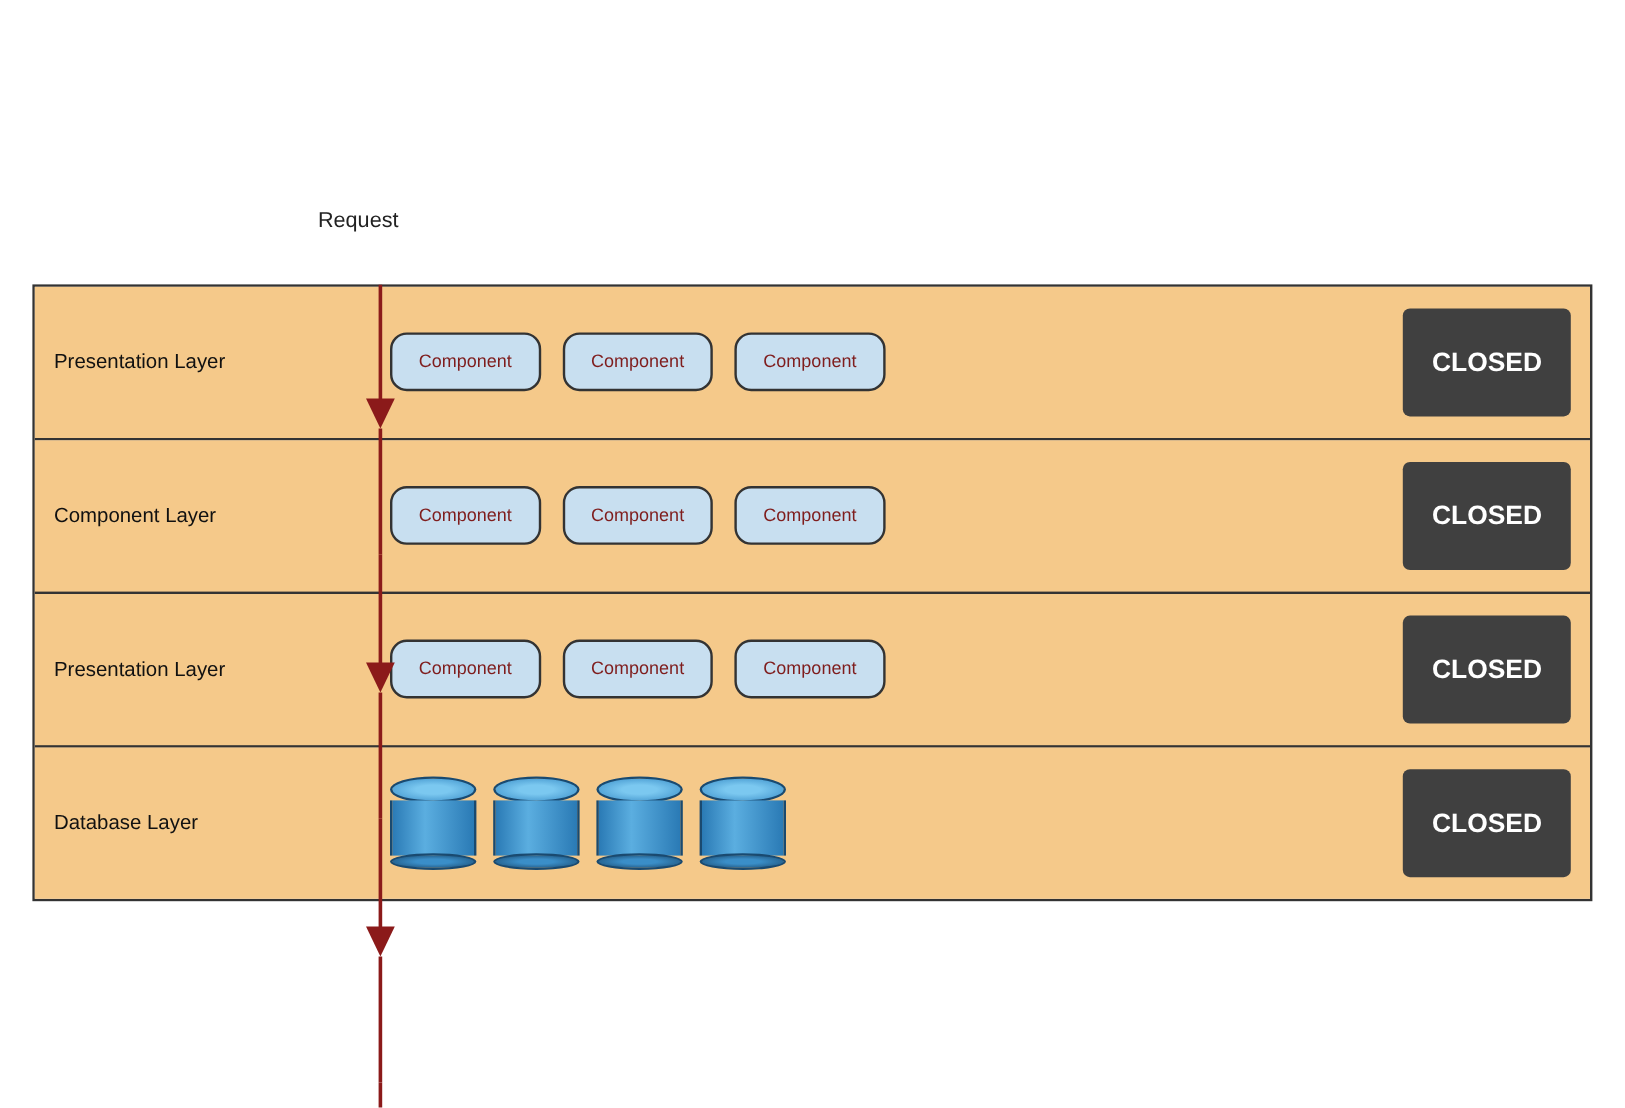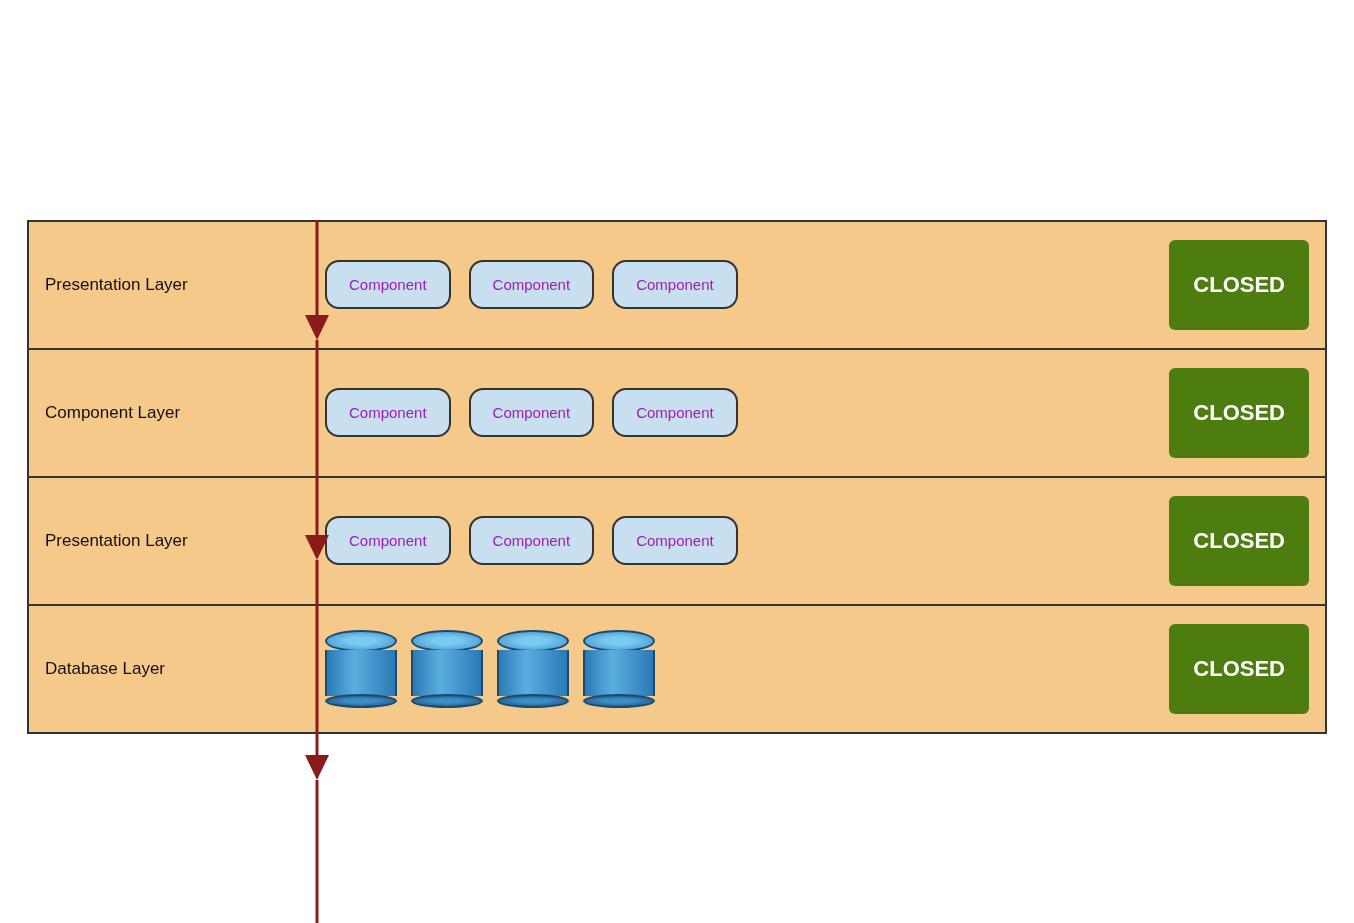--- a/index.html
+++ b/index.html
@@ -74,27 +74,27 @@
       justify-content: flex-start;
     }
 
     .component-box {
       background: #c8dff0;
       border: 2.5px solid #333;
       border-radius: 14px;
       padding: 14px 22px;
       font-size: 15px;
       font-weight: normal;
-      color: #a21caf;
+      color: #7f1d1d;
       min-width: 110px;
       text-align: left;
     }
 
     .closed-badge {
-      background: #4d7c0f;
+      background: #404040;
       color: #fff;
       font-size: 22px;
       font-weight: bold;
       padding: 32px 24px;
       border-radius: 6px;
       min-width: 130px;
       text-align: center;
       margin-left: auto;
     }
 
@@ -137,20 +137,23 @@
       border-radius: 50%;
       border: 2px solid #1a4a70;
       margin-top: -2px;
     }
   </style>
 </head>
 <body>
 
 <div class="diagram-container">
 
+  <div style="position:relative; height:34px; margin-bottom:0;">
+    <span class="request-label">Request</span>
+  </div>
 
   <div style="position:relative;">
 
     <svg style="position:absolute; left:272px; top:0; z-index:10; pointer-events:none;" width="36" height="870">
 
       <line x1="18" y1="0" x2="18" y2="108" stroke="#8b1a1a" stroke-width="3"></line>
       <polygon points="6,95 18,120 30,95" fill="#8b1a1a"></polygon>
 
       <line x1="18" y1="120" x2="18" y2="225" stroke="#8b1a1a" stroke-width="3"></line>
       <line x1="18" y1="225" x2="18" y2="328" stroke="#8b1a1a" stroke-width="3"></line>

